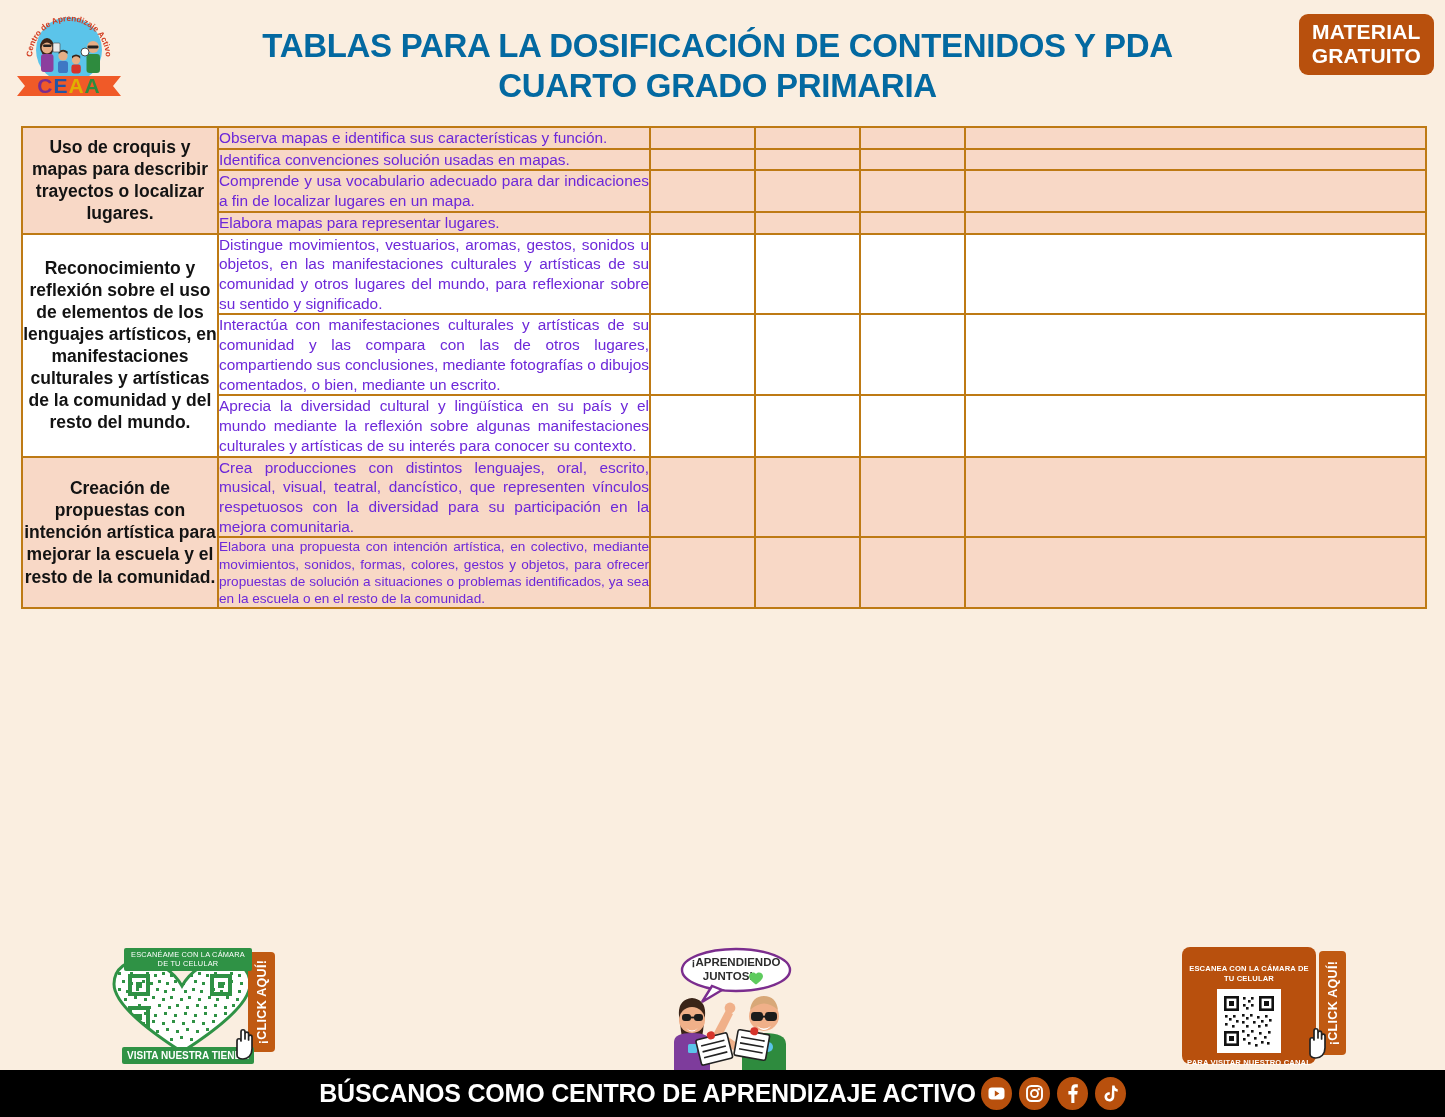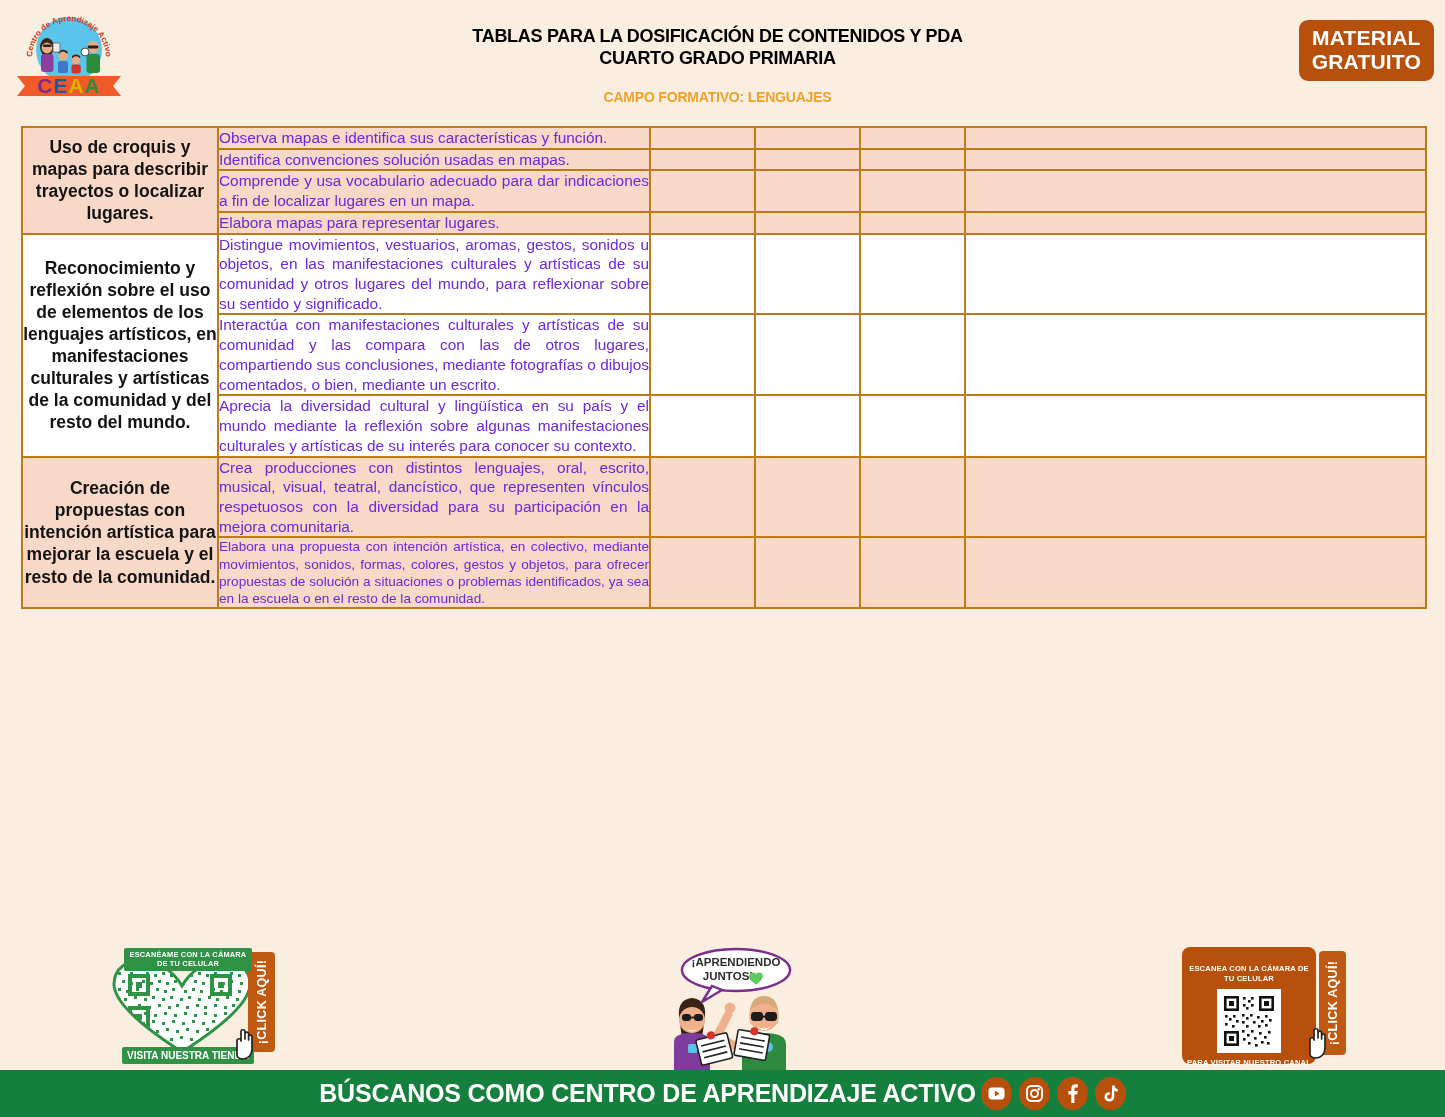--- a/index.html
+++ b/index.html
@@ -34,23 +34,23 @@
   .logo svg { display: block; }
 
   .title-block {
     position: absolute;
     left: 170px;
     right: 180px;
     top: 26px;
     text-align: center;
   }
   .title-line1, .title-line2 {
-    font-size: 18px;
+    font-size: 33px;
     font-weight: 700;
-    color: #000000;
+    color: #0369a1;
     letter-spacing: -0.3px;
     line-height: 1.22;
     white-space: nowrap;
   }
   .title-line3 {
     font-size: 14px;
     font-weight: 700;
     color: #F0A128;
     letter-spacing: -0.2px;
     line-height: 1.3;
@@ -59,21 +59,20 @@
   }
 
   .material-badge {
     position: absolute;
     right: 11px;
     top: 14px;
     background: #B8500D;
     border-radius: 9px;
     padding: 6px 13px 8px 13px;
     text-align: center;
-    margin-top: 6px;
   }
   .material-badge div {
     color: #FFFFFF;
     font-size: 21px;
     font-weight: 700;
     line-height: 1.12;
     letter-spacing: 0.2px;
   }
 
   
@@ -150,21 +149,21 @@
   .qr-heart-inner { position: relative; width: 100%; height: 100%; }
 
   .heart-cap {
     position: absolute;
     left: 28px;
     top: 2px;
     width: 128px;
     background: #2F9245;
     color: #fff;
     font-size: 7.4px;
-    font-weight: 700;
+    font-weight: 400;
     text-align: center;
     line-height: 1.28;
     padding: 2px 3px;
     border-radius: 2px;
     letter-spacing: 0.2px;
     z-index: 3;
   }
   .heart-foot {
     position: absolute;
     left: 26px;
@@ -257,21 +256,21 @@
   .qr-yt .click-tab { right: 8px; top: 4px; height: 104px; }
   .qr-yt .hand-cursor { right: 16px; bottom: 2px; }
 
   
   .bottom-bar {
     position: absolute;
     left: 0;
     bottom: 0;
     width: 1445px;
     height: 47px;
-    background: #15803d;
+    background: #000000;
     display: flex;
     align-items: center;
     justify-content: center;
     gap: 5px;
   }
   .bottom-bar .bb-text {
     color: #FFFFFF;
     font-size: 25px;
     font-weight: 700;
     letter-spacing: -0.2px;

